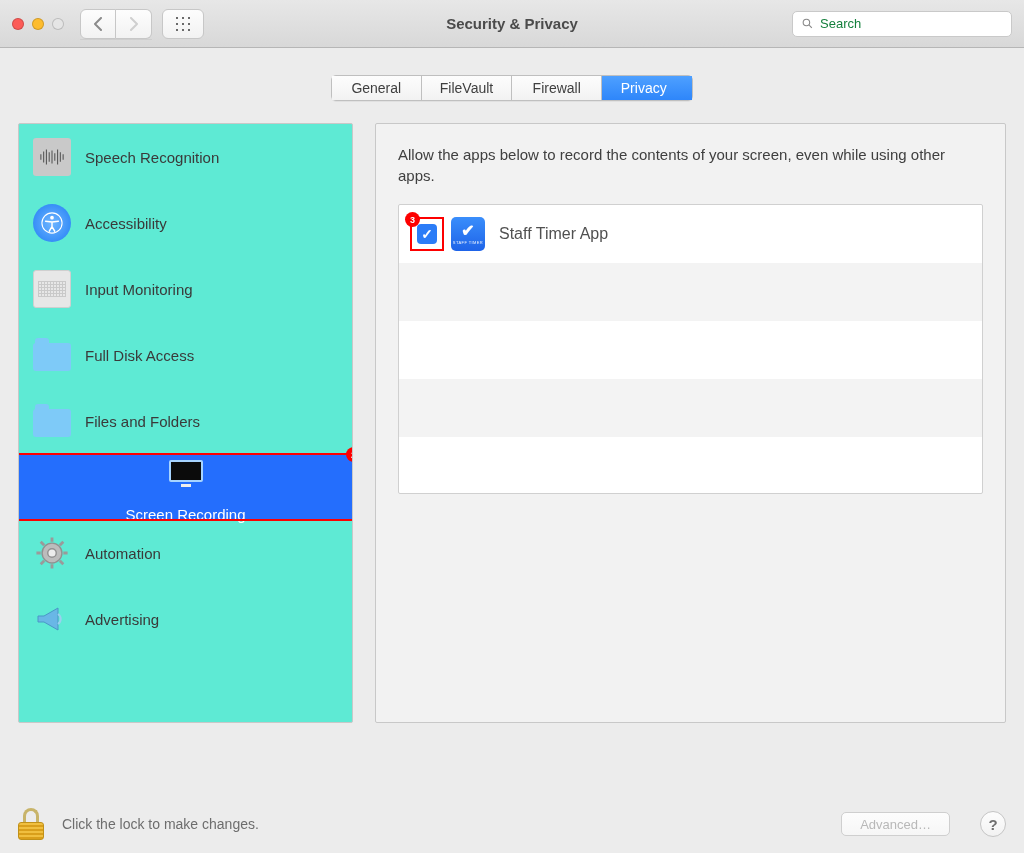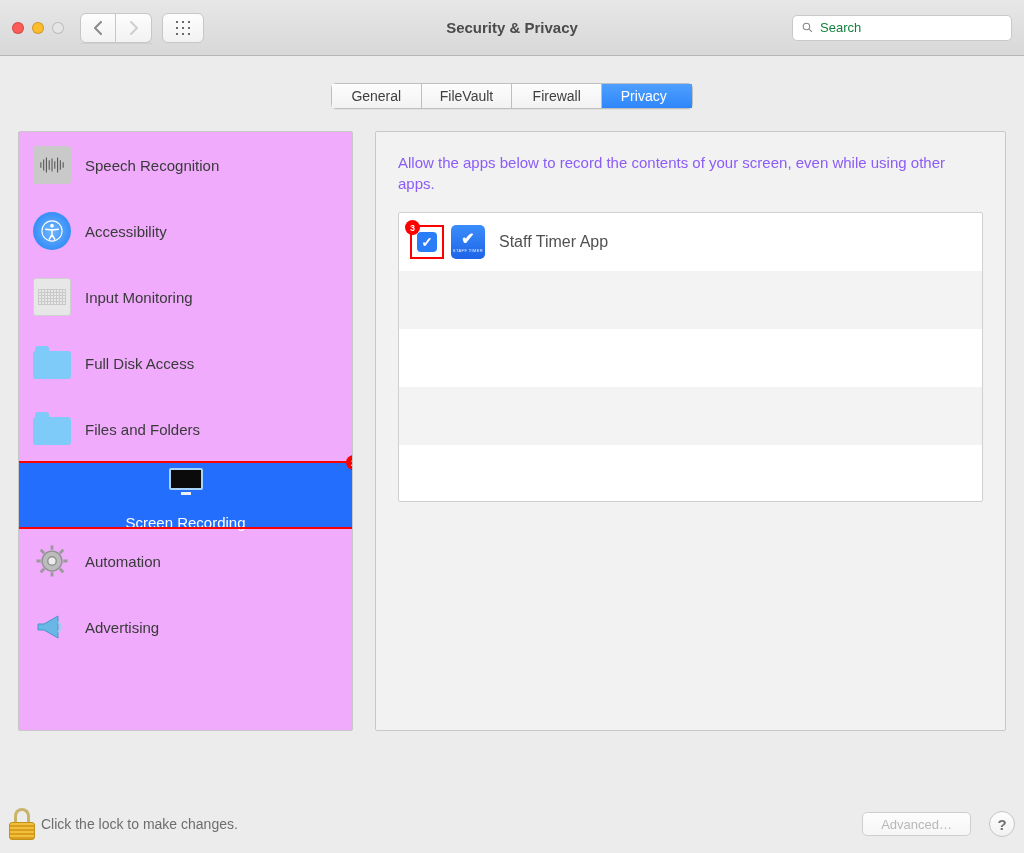--- a/index.html
+++ b/index.html
@@ -7,21 +7,21 @@
   width: 1024px;
   height: 853px;
   background: #ececec;
   font-family: -apple-system, "Helvetica Neue", Arial, sans-serif;
   font-size: 13px;
   color: #3a3a3a;
   overflow: hidden;
   position: relative;
 }
 .toolbar {
-  height: 56px;
+  height: 48px;
   background: linear-gradient(#e7e7e7,#d8d8d8);
   border-bottom: 1px solid #b6b6b6;
   display: flex;
   align-items: center;
   padding: 0 12px;
   position: relative;
 }
 .traffic { display: flex; gap: 8px; margin-right: 16px; }
 .traffic span {
   width: 12px; height: 12px; border-radius: 50%; display:block;
@@ -84,21 +84,21 @@
 }
 .callout-badge {
   position:absolute; width:15px; height:15px; border-radius:50%;
   background:#fd0000; color:#fff; font-size:9px; font-weight:700;
   display:flex; align-items:center; justify-content:center;
 }
 .panes {
   display:flex; gap:22px; height:600px;
 }
 .sidebar {
-  width:335px; background:#f0abfc;
+  width:335px; background:#5eead4;
   border:1px solid #c8c8c8; border-radius:2px;
   overflow:hidden;
 }
 .side-item {
   height:66px; display:flex; align-items:center; gap:14px;
   padding:0 14px; cursor:pointer; position:relative;
 }
 .side-item.selected {
   background:#246efd; color:#fff;
 }
@@ -106,21 +106,21 @@
   width:38px; height:38px; display:flex; align-items:center; justify-content:center;
   border-radius:3px; flex:0 0 38px;
 }
 .side-label { font-size:15px; }
 .detail {
   flex:1; background:#f2f2f2;
   border:1px solid #c8c8c8; border-radius:2px;
   padding:20px 22px 16px; position:relative;
   display:flex; flex-direction:column;
 }
-.detail-desc { font-size:15px; color:#8b5cf6; line-height:1.4; margin-bottom:18px; }
+.detail-desc { font-size:15px; color:#404040; line-height:1.4; margin-bottom:18px; }
 .app-list {
   background:#fff; border:1px solid #d0d0d0; border-radius:2px;
   height:290px; overflow:hidden;
 }
 .app-row {
   height:58px; display:flex; align-items:center; gap:14px; padding:0 18px;
   position:relative;
 }
 .app-row:nth-child(even){ background:#f3f3f3; }
 .app-check {
@@ -133,22 +133,22 @@
   width:34px; height:34px; border-radius:5px;
   background: linear-gradient(#3a8efb,#1e63e8);
   display:flex; flex-direction:column; align-items:center; justify-content:center;
   color:#fff;
 }
 .app-icon .tick{ font-size:16px; font-weight:700; line-height:1; }
 .app-icon .sub{ font-size:4px; letter-spacing:.4px; opacity:.9; margin-top:1px;}
 .app-name { font-size:16px; color:#505050; }
 .footer {
   position:absolute; bottom:0; left:0; right:0;
-  height:58px; display:flex; align-items:center; padding:0 9px;
-  gap:6px;
+  height:58px; display:flex; align-items:center; padding:0 18px;
+  gap:18px;
 }
 .lock-icon {
   width:26px; height:32px; position:relative;
 }
 .lock-icon .shackle{
   position:absolute; top:0; left:5px; width:16px; height:14px;
   border:3px solid #c8b46a; border-bottom:none;
   border-top-left-radius:10px; border-top-right-radius:10px;
 }
 .lock-icon .body{

